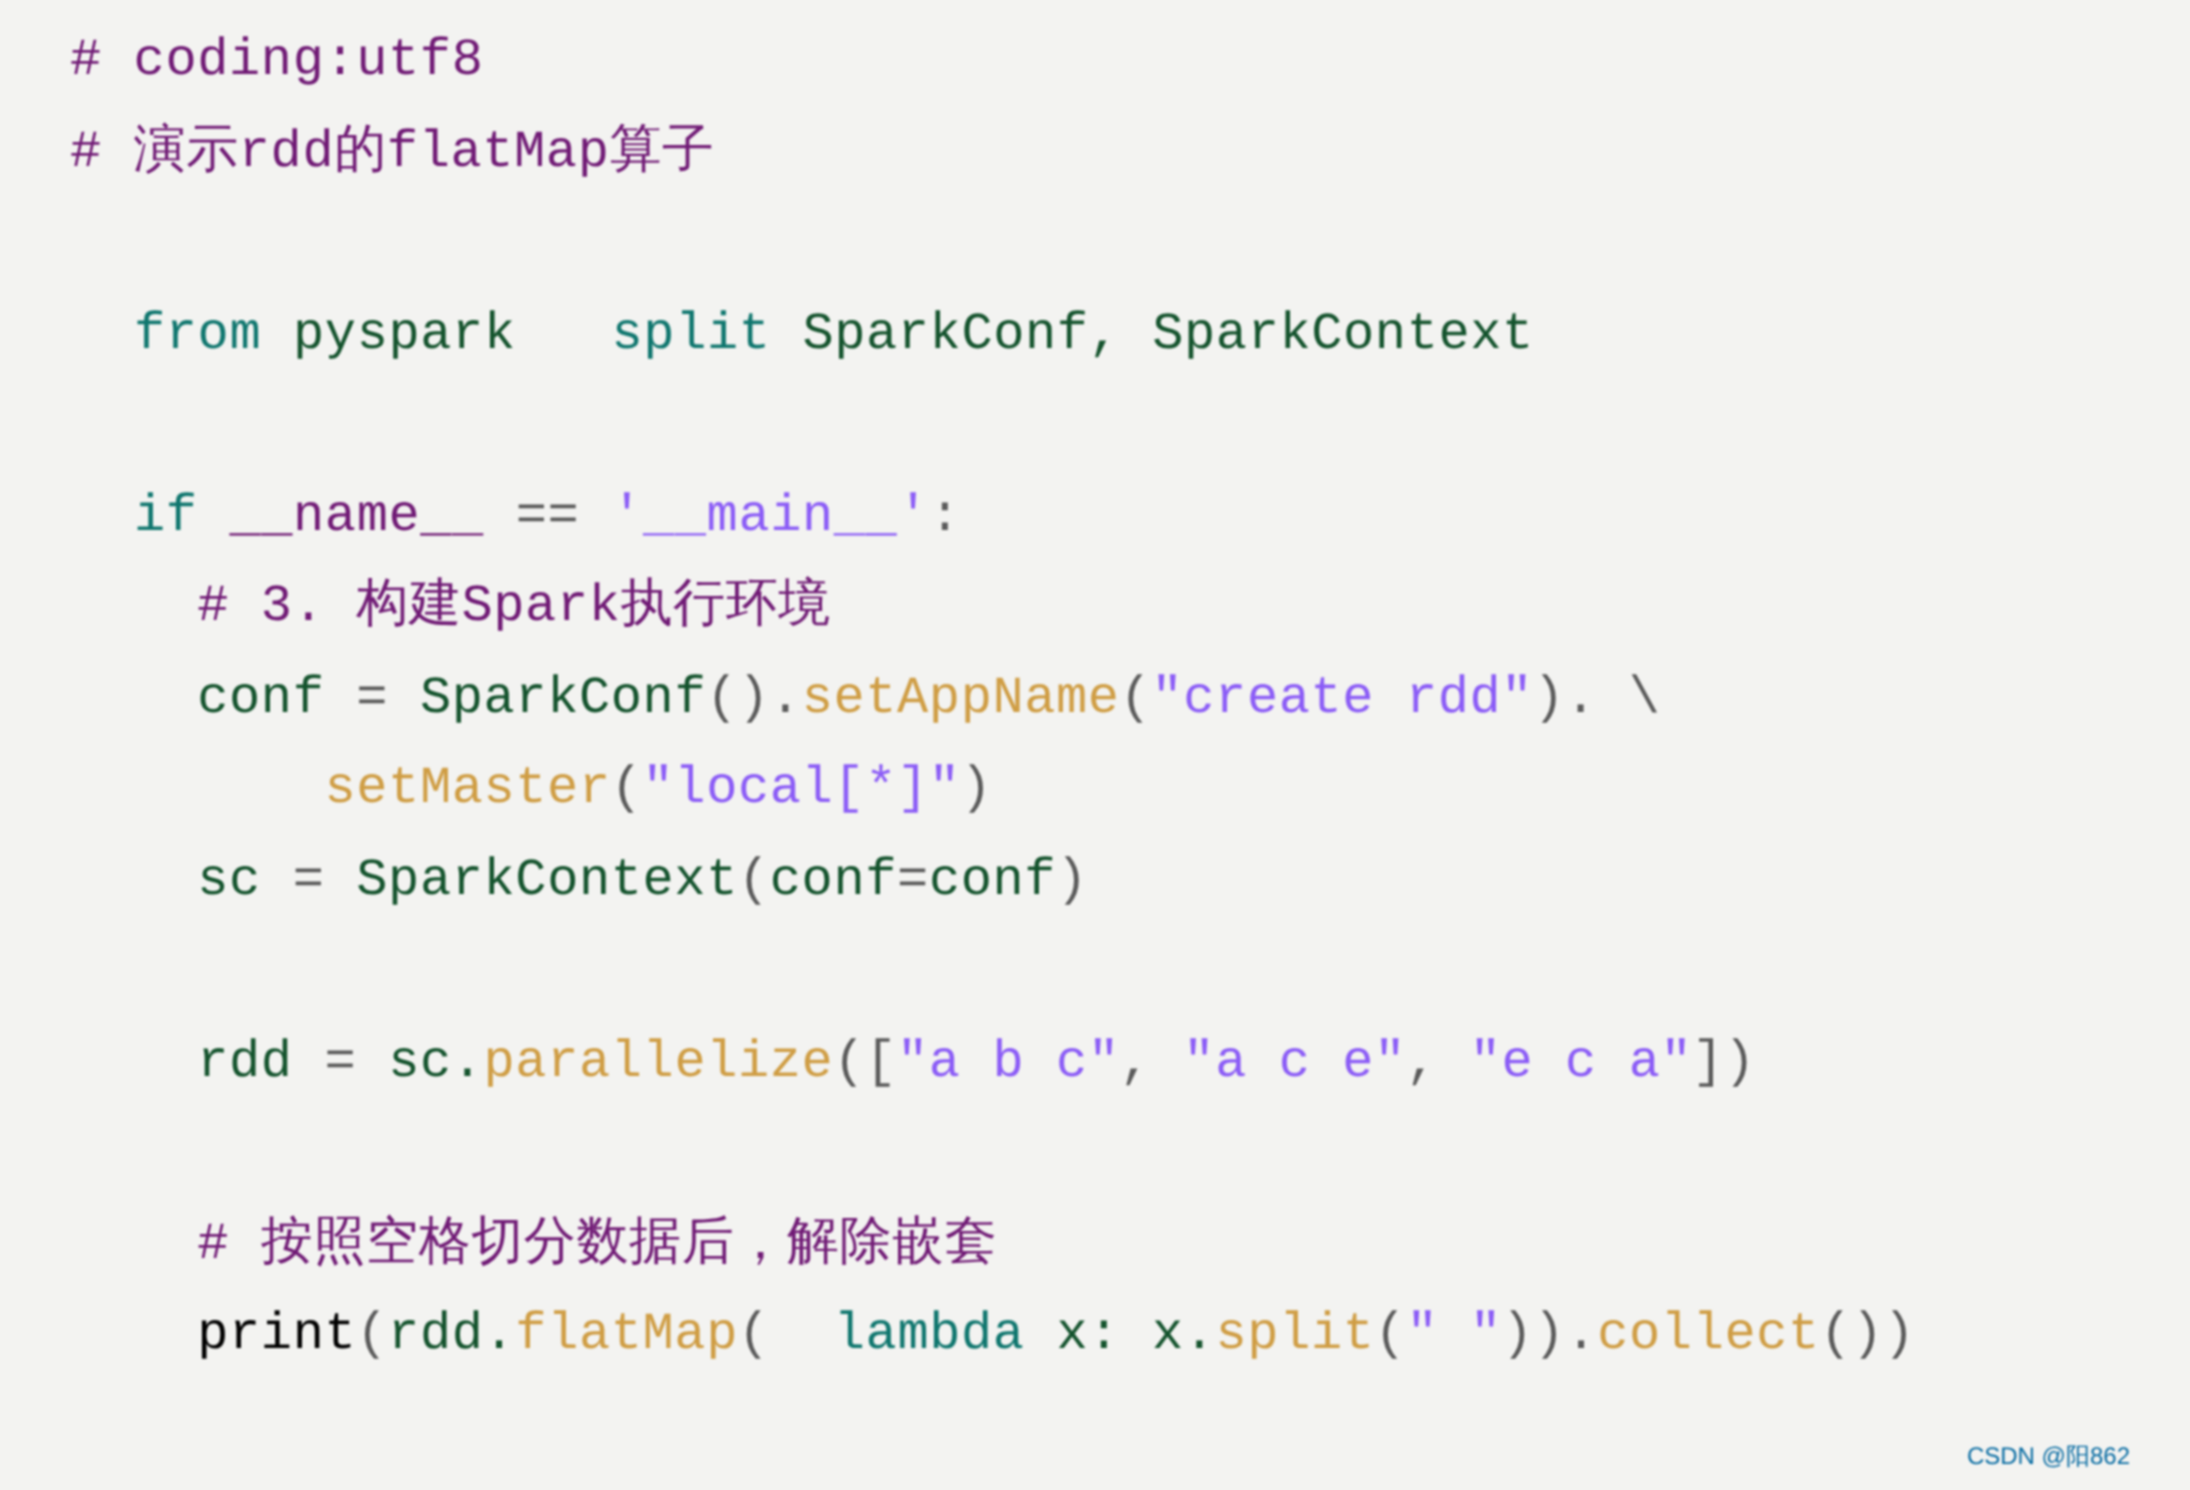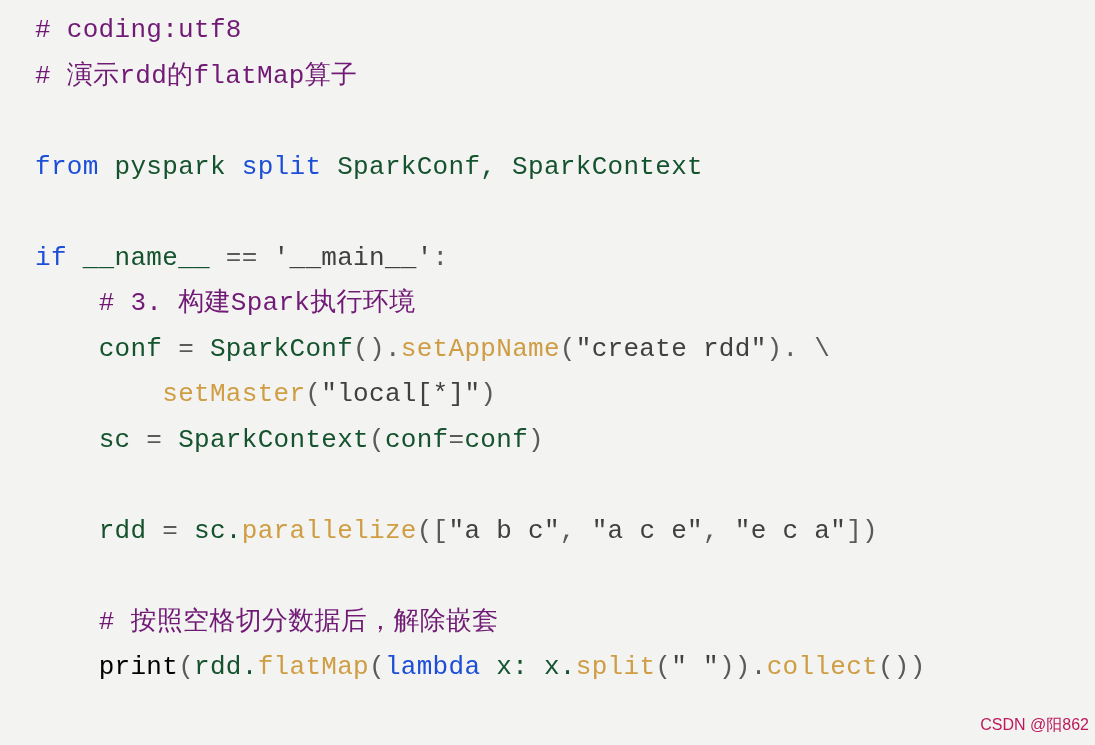--- a/index.html
+++ b/index.html
@@ -18,35 +18,35 @@
       overflow: hidden;
       position: relative;
       color: #5a5a5a;
       filter: blur(0.6px);
     }
     .code-line {
       white-space: pre;
       letter-spacing: 0.3px;
     }
     .comment { color: #701a75; }
-    .keyword { color: #1d4ed8; }
+    .keyword { color: #0f766e; margin-left: 32px; }
     .builtin { color: #000000; }
     .func { color: #cf9d44; }
-    .string { color: #404040; }
+    .string { color: #8b5cf6; }
     .paren { color: #5a5a5a; }
     .op { color: #5a5a5a; }
     .ident { color: #14532d; }
-    .dunder { color: #14532d; }
+    .dunder { color: #701a75; }
     .cont { color: #5a5a5a; }
     .watermark {
       position: absolute;
       bottom: 6px;
-      right: 6px;
-      font-size: 16px;
-      color: #be185d;
+      right: 30px;
+      font-size: 12px;
+      color: #0369a1;
       font-family: Arial, sans-serif;
       letter-spacing: 0;
     }
   </style>
 </head>
 <body>
 
 <div class="code-line"><span class="comment"># coding:utf8</span></div>
 <div class="code-line"><span class="comment"># 演示rdd的flatMap算子</span></div>
 <div class="code-line">&nbsp;</div>

